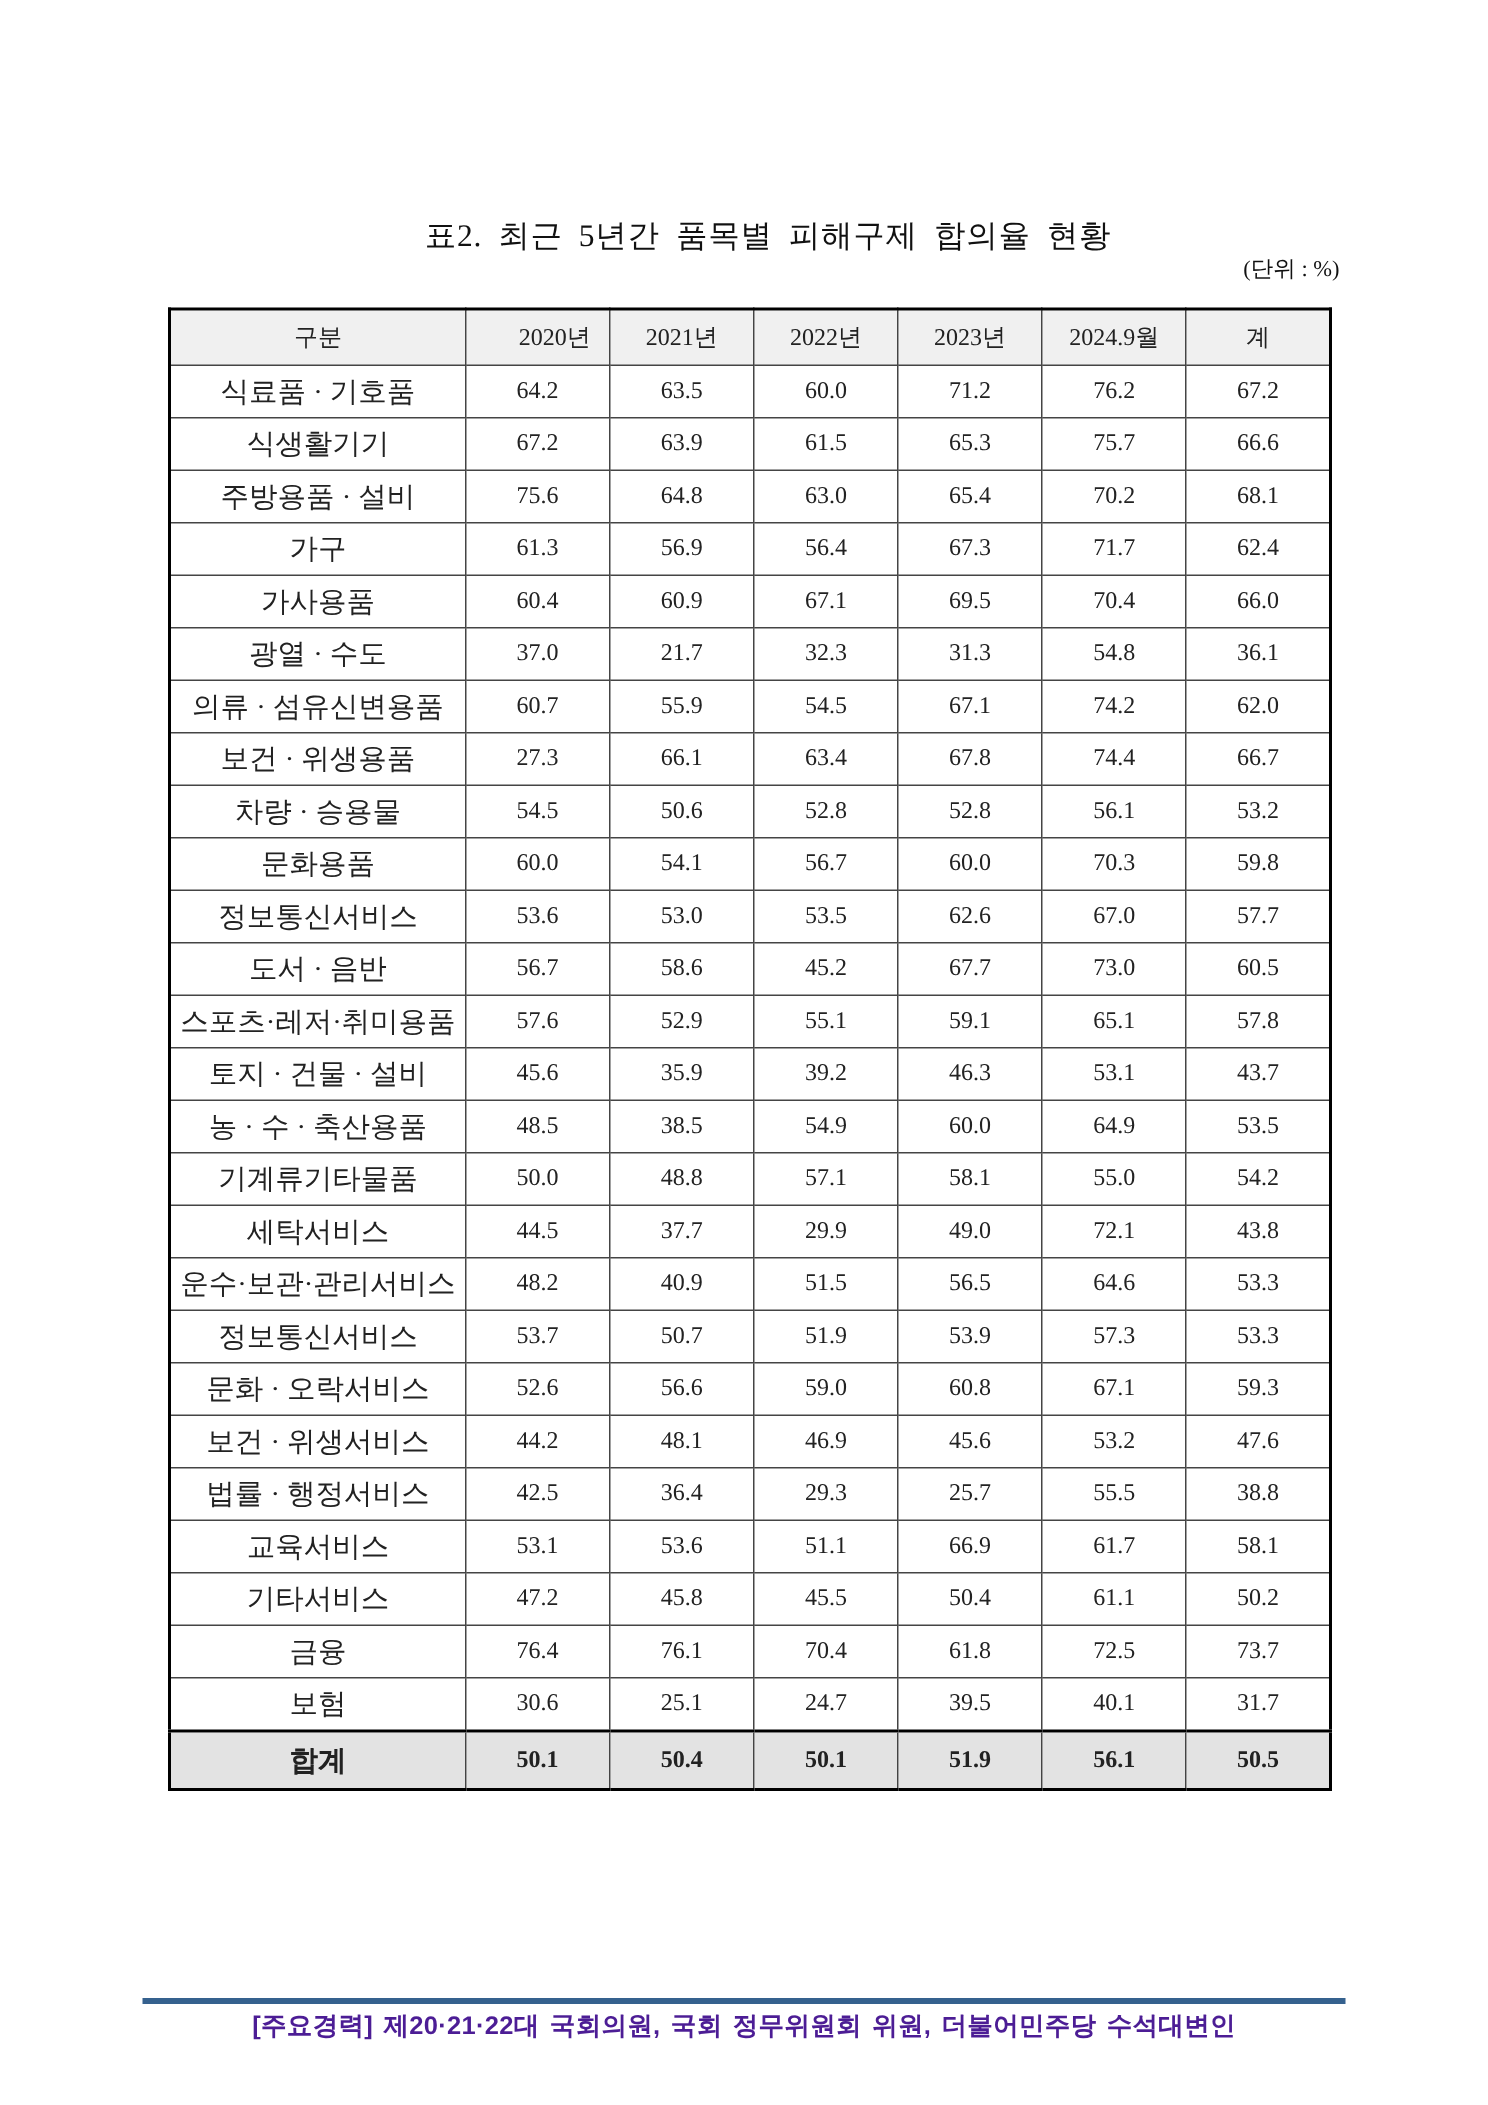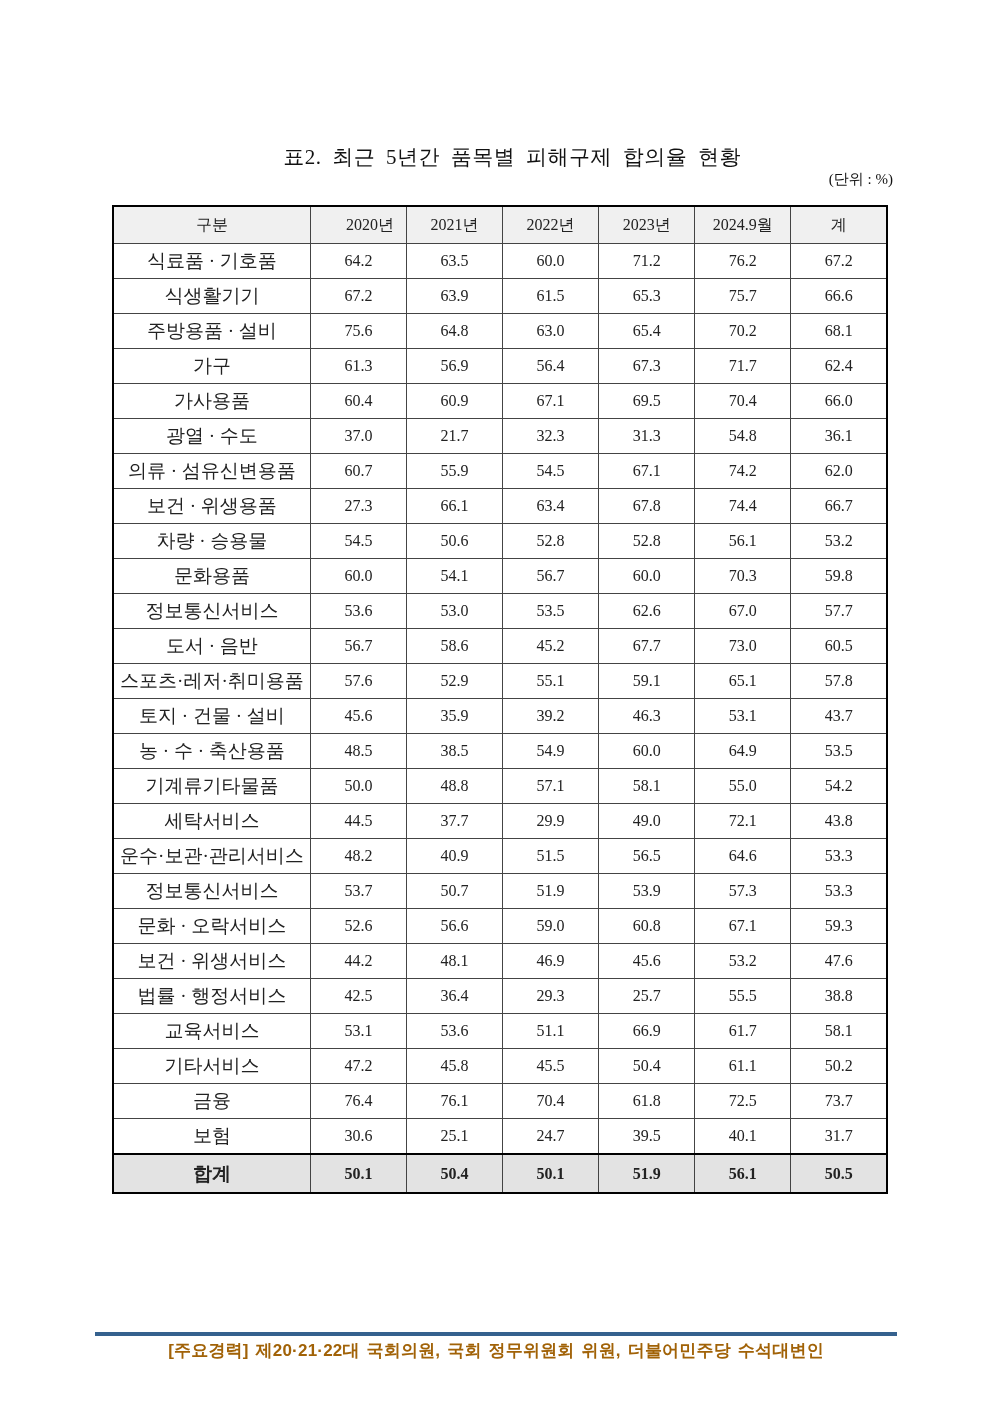--- a/index.html
+++ b/index.html
@@ -355,15 +355,15 @@
           <td style="background: rgb(227, 227, 227);">50.4</td>
           <td style="background: rgb(227, 227, 227);">50.1</td>
           <td style="background: rgb(227, 227, 227);">51.9</td>
           <td style="background: rgb(227, 227, 227);">56.1</td>
           <td style="background: rgb(227, 227, 227);">50.5</td>
         </tr>
       </tbody>
   </table>
 
   <div class="footer-rule" style="background: rgb(53, 97, 142);"></div>
-  <div class="footer-text" style="color: #a16207;">[주요경력] 제20·21·22대 국회의원, 국회 정무위원회 위원, 더불어민주당 수석대변인</div>
+  <div class="footer-text" style="color: #4c1d95;">[주요경력] 제20·21·22대 국회의원, 국회 정무위원회 위원, 더불어민주당 수석대변인</div>
 
 </div>
 
 </body></html>

